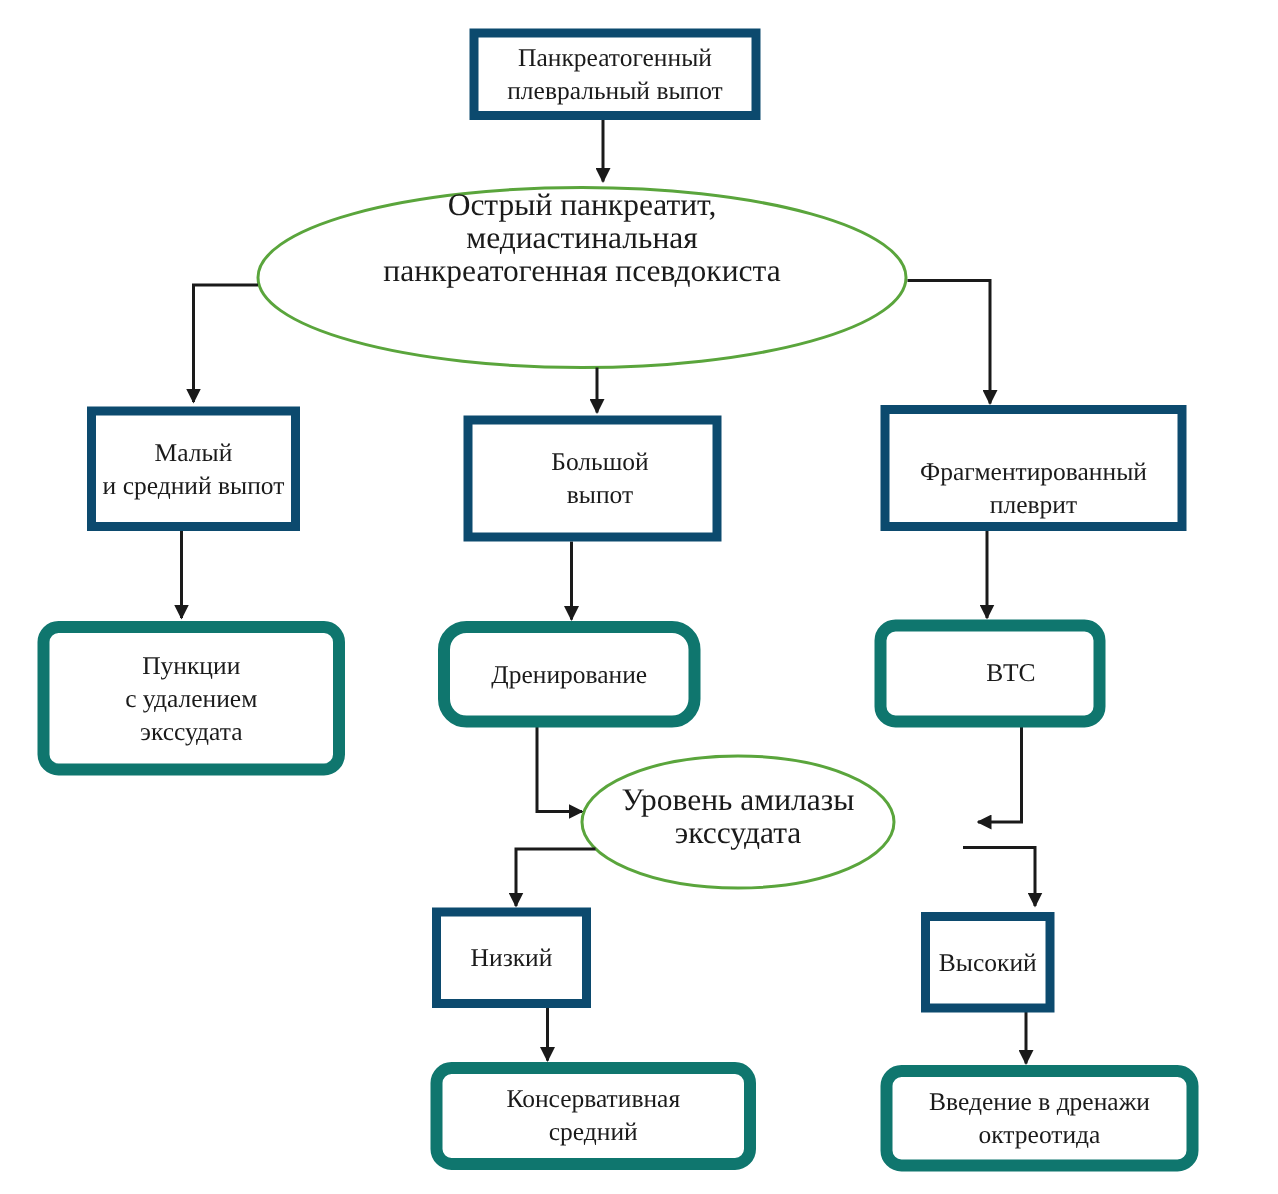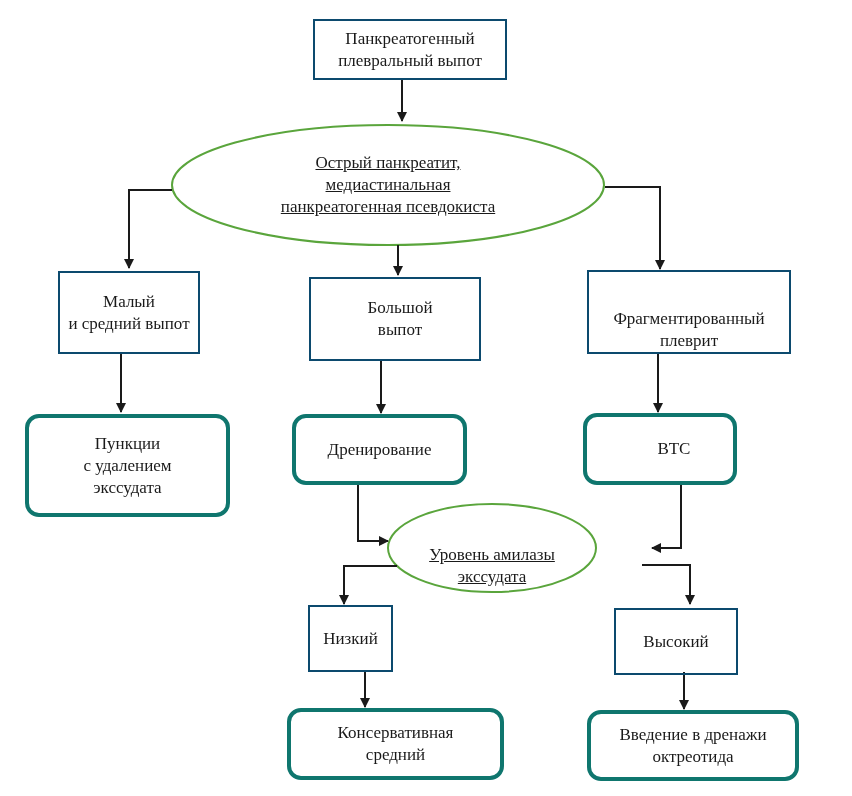--- a/index.html
+++ b/index.html
@@ -2,24 +2,24 @@
 <html><head>
 <meta charset="utf-8">
 <style>
   html, body { margin: 0; padding: 0; background: #ffffff; }
   body { width: 852px; height: 796px; position: relative; overflow: hidden;
          font-family: "Liberation Serif", "DejaVu Serif", serif; color: #1a1a1a; }
   #diagram { position: absolute; left: 0; top: 0; }
   .node { position: absolute; box-sizing: border-box; display: flex; align-items: center;
           justify-content: center; text-align: center; font-size: 17px; line-height: 22px;
           white-space: pre-line; background: transparent; }
-  .rect { border: 2px solid #0c4a6e; }
-  .rounded { border: 4px solid #0f766e; border-radius: 14px; }
-  .ellipse-label { position: absolute; display: flex; align-items: center; justify-content: center;
-                   text-align: center; font-size: 17px; line-height: 22px; white-space: pre-line; text-decoration: underline; }
+  .rect { border: 6px solid #0c4a6e; }
+  .rounded { border: 8px solid #0f766e; border-radius: 14px; }
+  .ellipse-label { position: absolute; display: flex; align-items: flex-start; justify-content: center;
+                   text-align: center; font-size: 21px; line-height: 22px; white-space: pre-line; }
 </style>
 </head>
 <body>
 
 <svg id="diagram" width="852" height="796">
   <defs>
     <marker id="arr" markerWidth="10" markerHeight="10" refX="9" refY="5" orient="auto" markerUnits="userSpaceOnUse">
       <path d="M0,0 L10,5 L0,10 z" fill="#1a1a1a"></path>
     </marker>
   </defs>
@@ -67,38 +67,38 @@
   <span>Фрагментированный
 плеврит</span>
 </div>
 
 <div class="node rounded" style="left:25px;top:414px;width:205px;height:103px;">
   <span>Пункции
 с удалением
 экссудата</span>
 </div>
 
-<div class="node rounded" style="left:292px;top:414px;width:175px;height:71px;">
+<div class="node rounded" style="left:292px;top:414px;width:175px;height:71px;border-radius:19px;">
   <span>Дренирование</span>
 </div>
 
 <div class="node rounded" style="left:583px;top:413px;width:154px;height:72px;padding-left:28px;">
   <span>ВТС</span>
 </div>
 
 <div class="ellipse-label" style="left:390px;top:522px;width:204px;height:88px;">
   <span>Уровень амилазы
 экссудата</span>
 </div>
 
-<div class="node rect" style="left:308px;top:605px;width:85px;height:67px;">
+<div class="node rect" style="left:288px;top:605px;width:106px;height:67px;">
   <span>Низкий</span>
 </div>
 
-<div class="node rect" style="left:614px;top:608px;width:124px;height:67px;">
+<div class="node rect" style="left:614px;top:608px;width:89px;height:67px;">
   <span>Высокий</span>
 </div>
 
 <div class="node rounded" style="left:287px;top:708px;width:217px;height:72px;">
   <span>Консервативная
 средний</span>
 </div>
 
 <div class="node rounded" style="left:587px;top:710px;width:212px;height:71px;justify-content:center;">
   <span>Введение в дренажи

